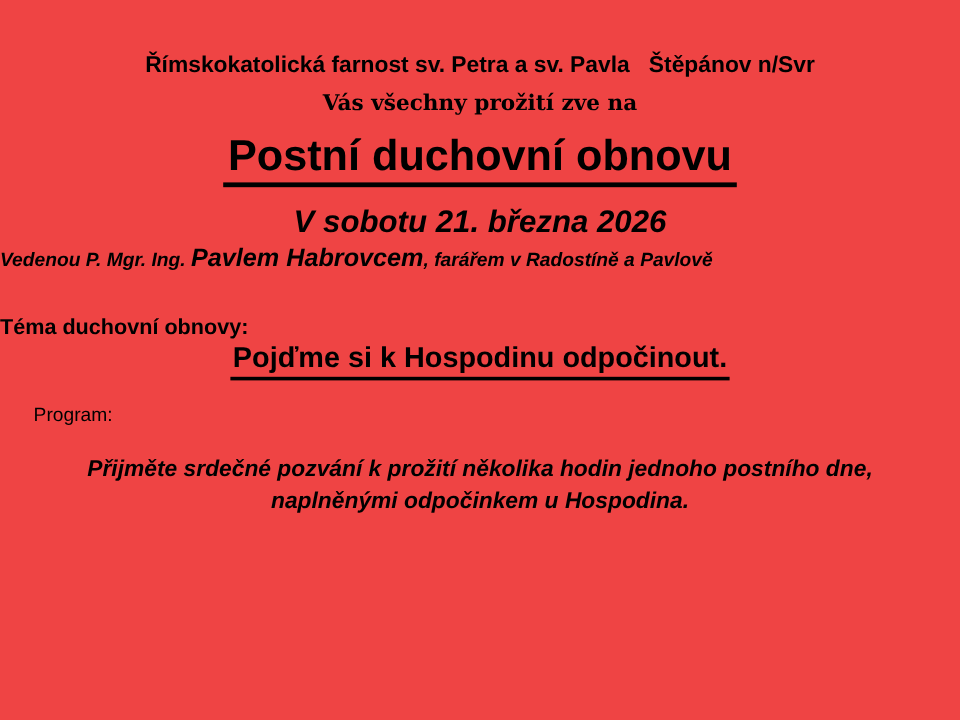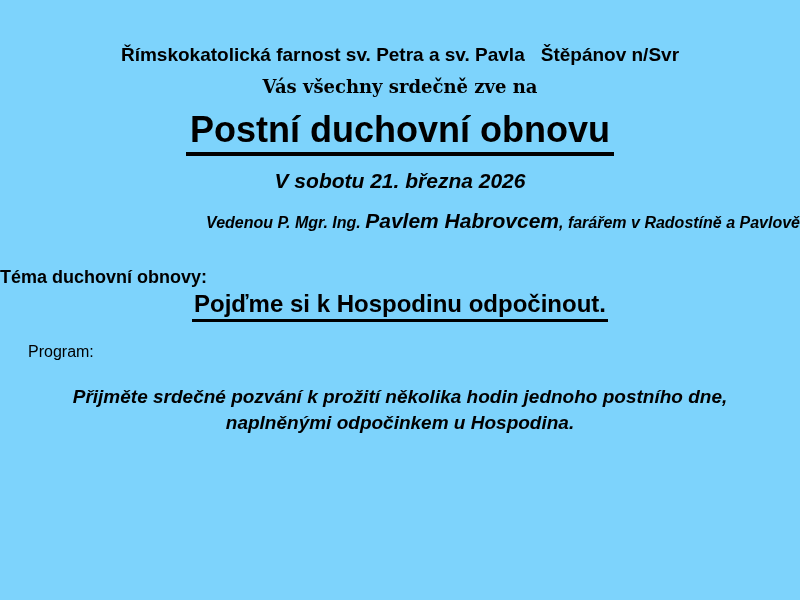--- a/index.html
+++ b/index.html
@@ -4,21 +4,21 @@
 <style>
   html, body {
     margin: 0;
     padding: 0;
     background: #ffffff;
   }
   .flyer {
     position: relative;
     width: 800px;
     height: 600px;
-    background: #7dd3fc;
+    background: #ef4444;
     color: #000000;
     font-family: "Liberation Sans", sans-serif;
     overflow: hidden;
   }
   .parish-line {
     margin-top: 44px;
     text-align: center;
     font-size: 19px;
     font-weight: bold;
     white-space: nowrap;
@@ -41,27 +41,27 @@
     display: inline-block;
     font-size: 36px;
     font-weight: bold;
     line-height: 1.05;
     border-bottom: 4px solid #000000;
     padding: 0 4px 3px 4px;
   }
   .date-line {
     margin-top: 13px;
     text-align: center;
-    font-size: 21px;
+    font-size: 26px;
     font-weight: bold;
     font-style: italic;
   }
   .leader-line {
-    margin-top: 16px;
-    text-align: right;
+    margin-top: 4px;
+    text-align: left;
     font-size: 16px;
     font-weight: bold;
     font-style: italic;
     white-space: nowrap;
   }
   .leader-name {
     font-size: 21px;
   }
   .theme-label {
     margin-top: 34px;
@@ -109,21 +109,21 @@
 </style>
 </head>
 <body>
 
 <div class="flyer">
 
   <div class="parish-line">
     <span>Římskokatolická farnost sv. Petra a sv. Pavla</span><span class="parish-location">Štěpánov n/Svr</span>
   </div>
 
-  <div class="invite-line">Vás všechny srdečně zve na</div>
+  <div class="invite-line">Vás všechny prožití zve na</div>
 
   <div class="title-wrap">
     <span class="main-title">Postní duchovní obnovu</span>
   </div>
 
   <div class="date-line">V sobotu 21. března 2026</div>
 
   <div class="leader-line">
     <span>Vedenou P. Mgr. Ing. </span><span class="leader-name">Pavlem Habrovcem</span><span>, farářem v Radostíně a Pavlově</span>
   </div>

